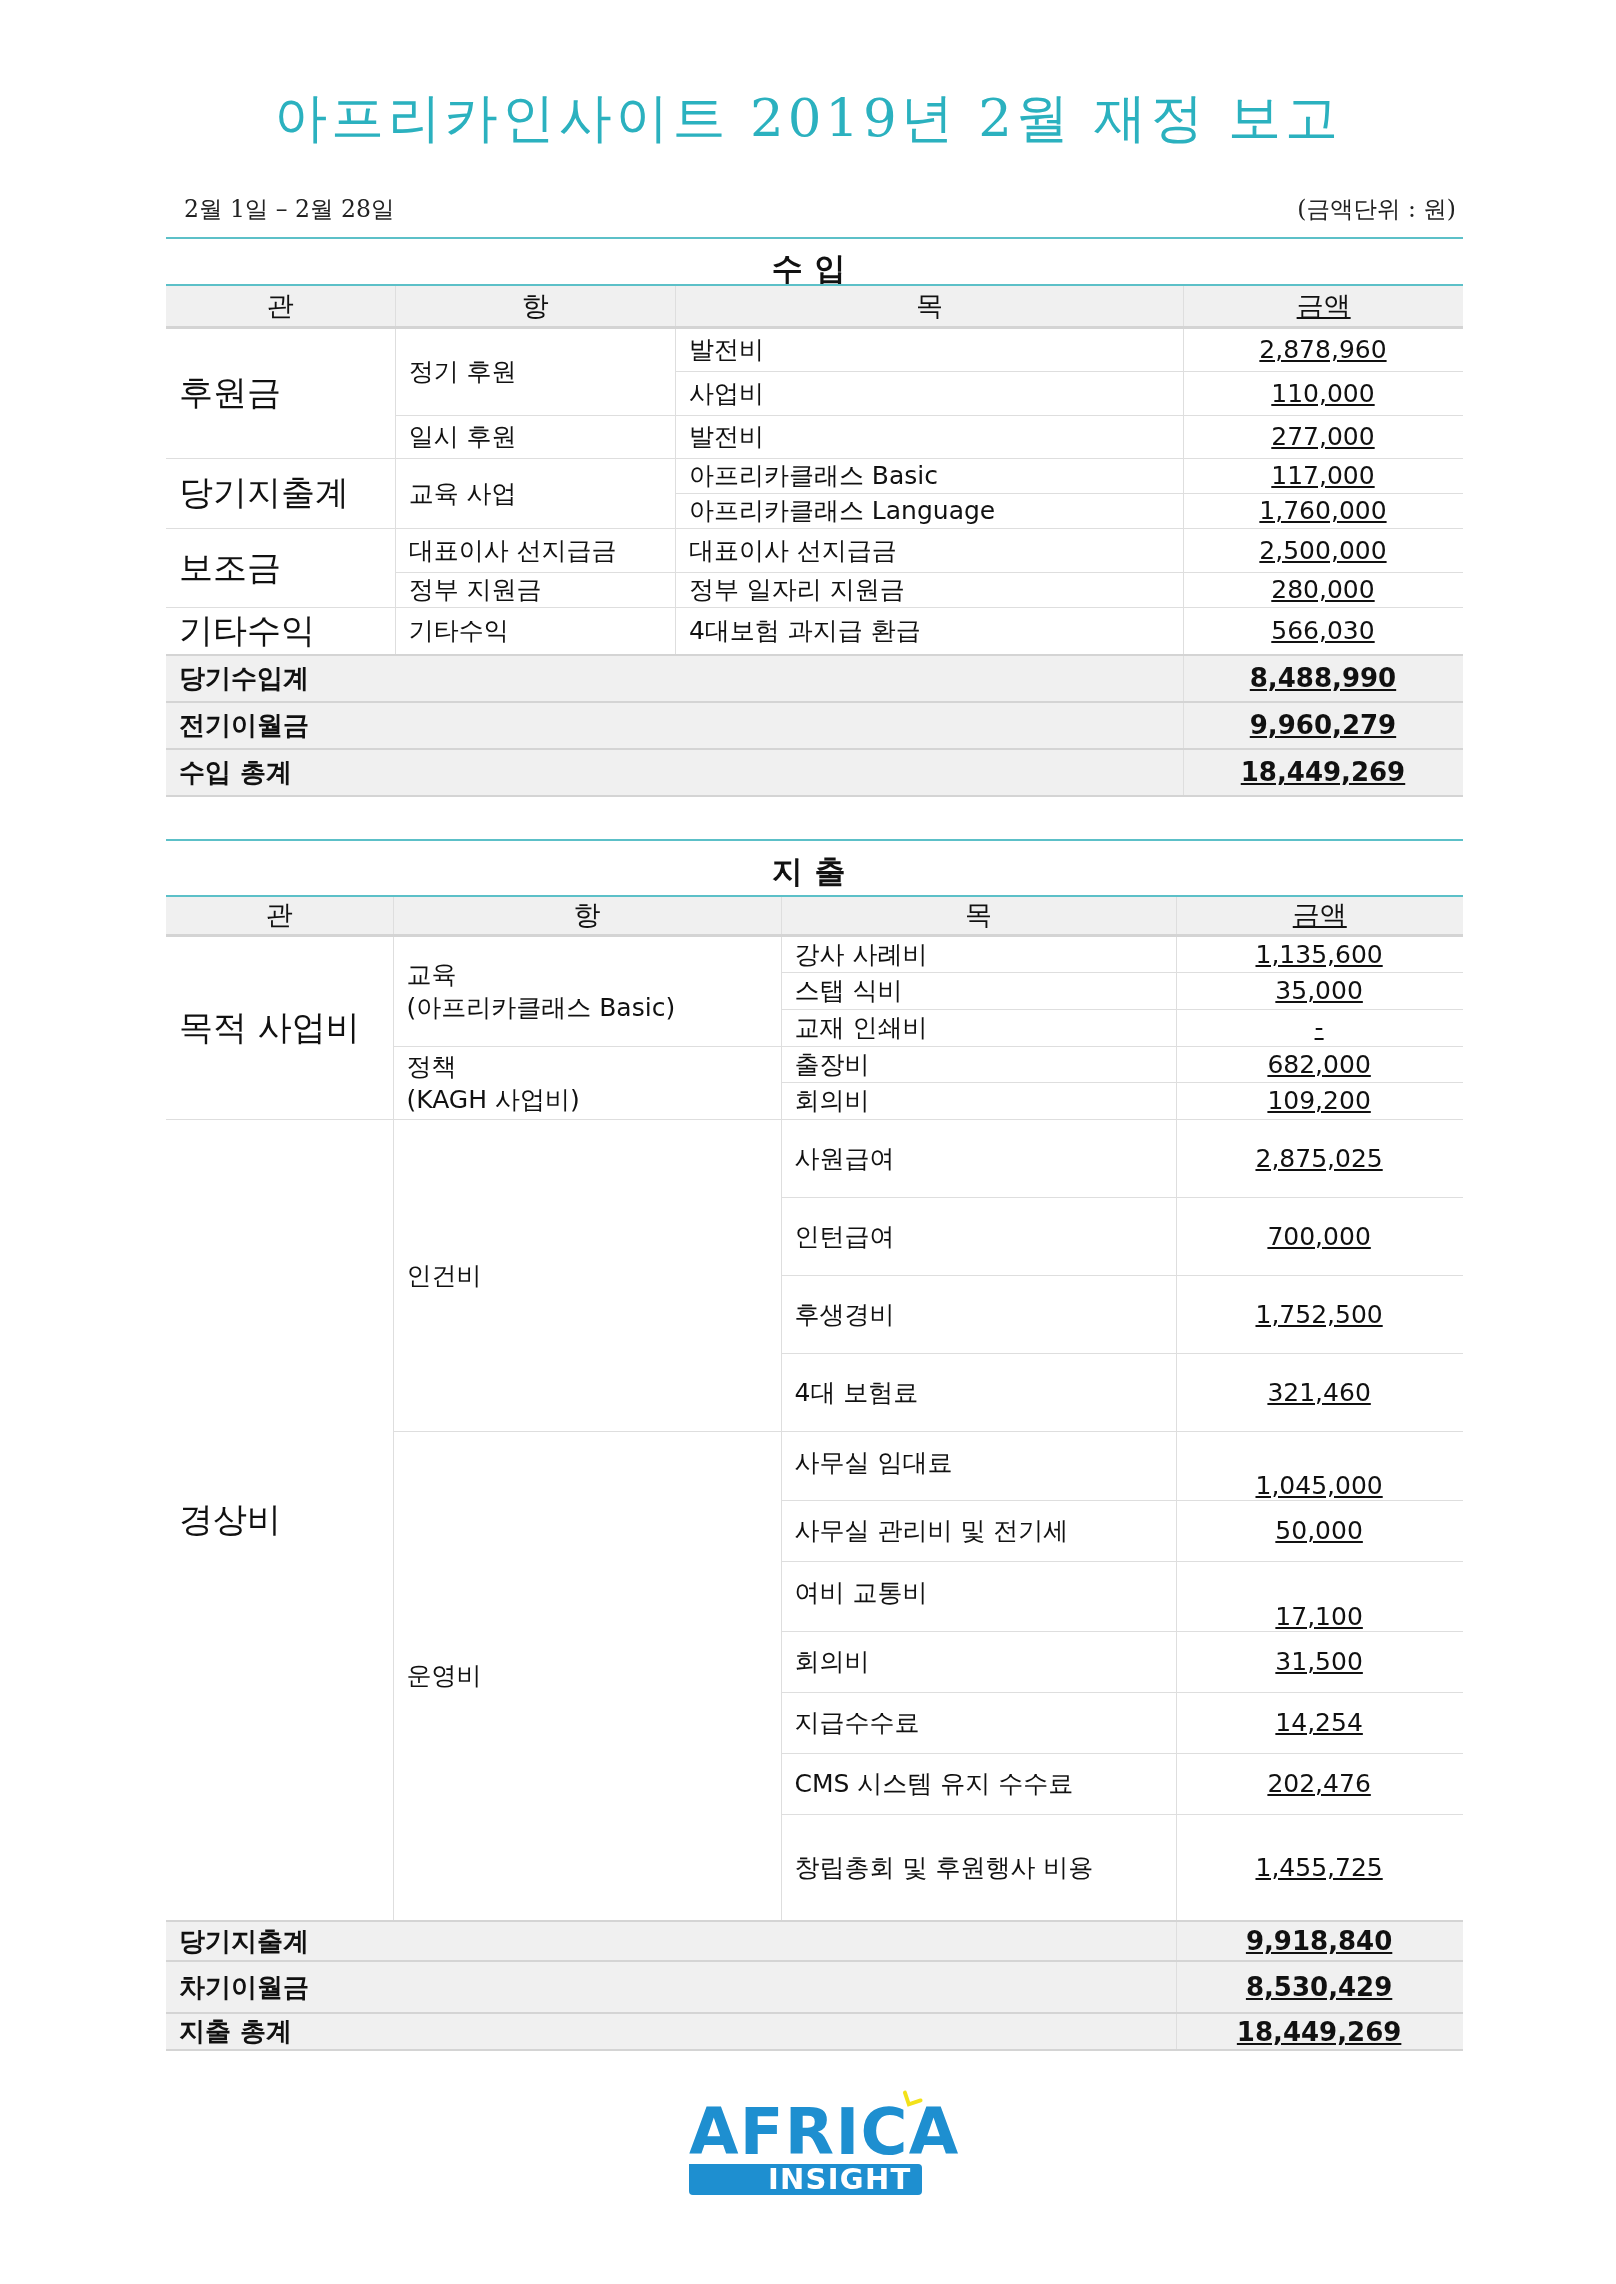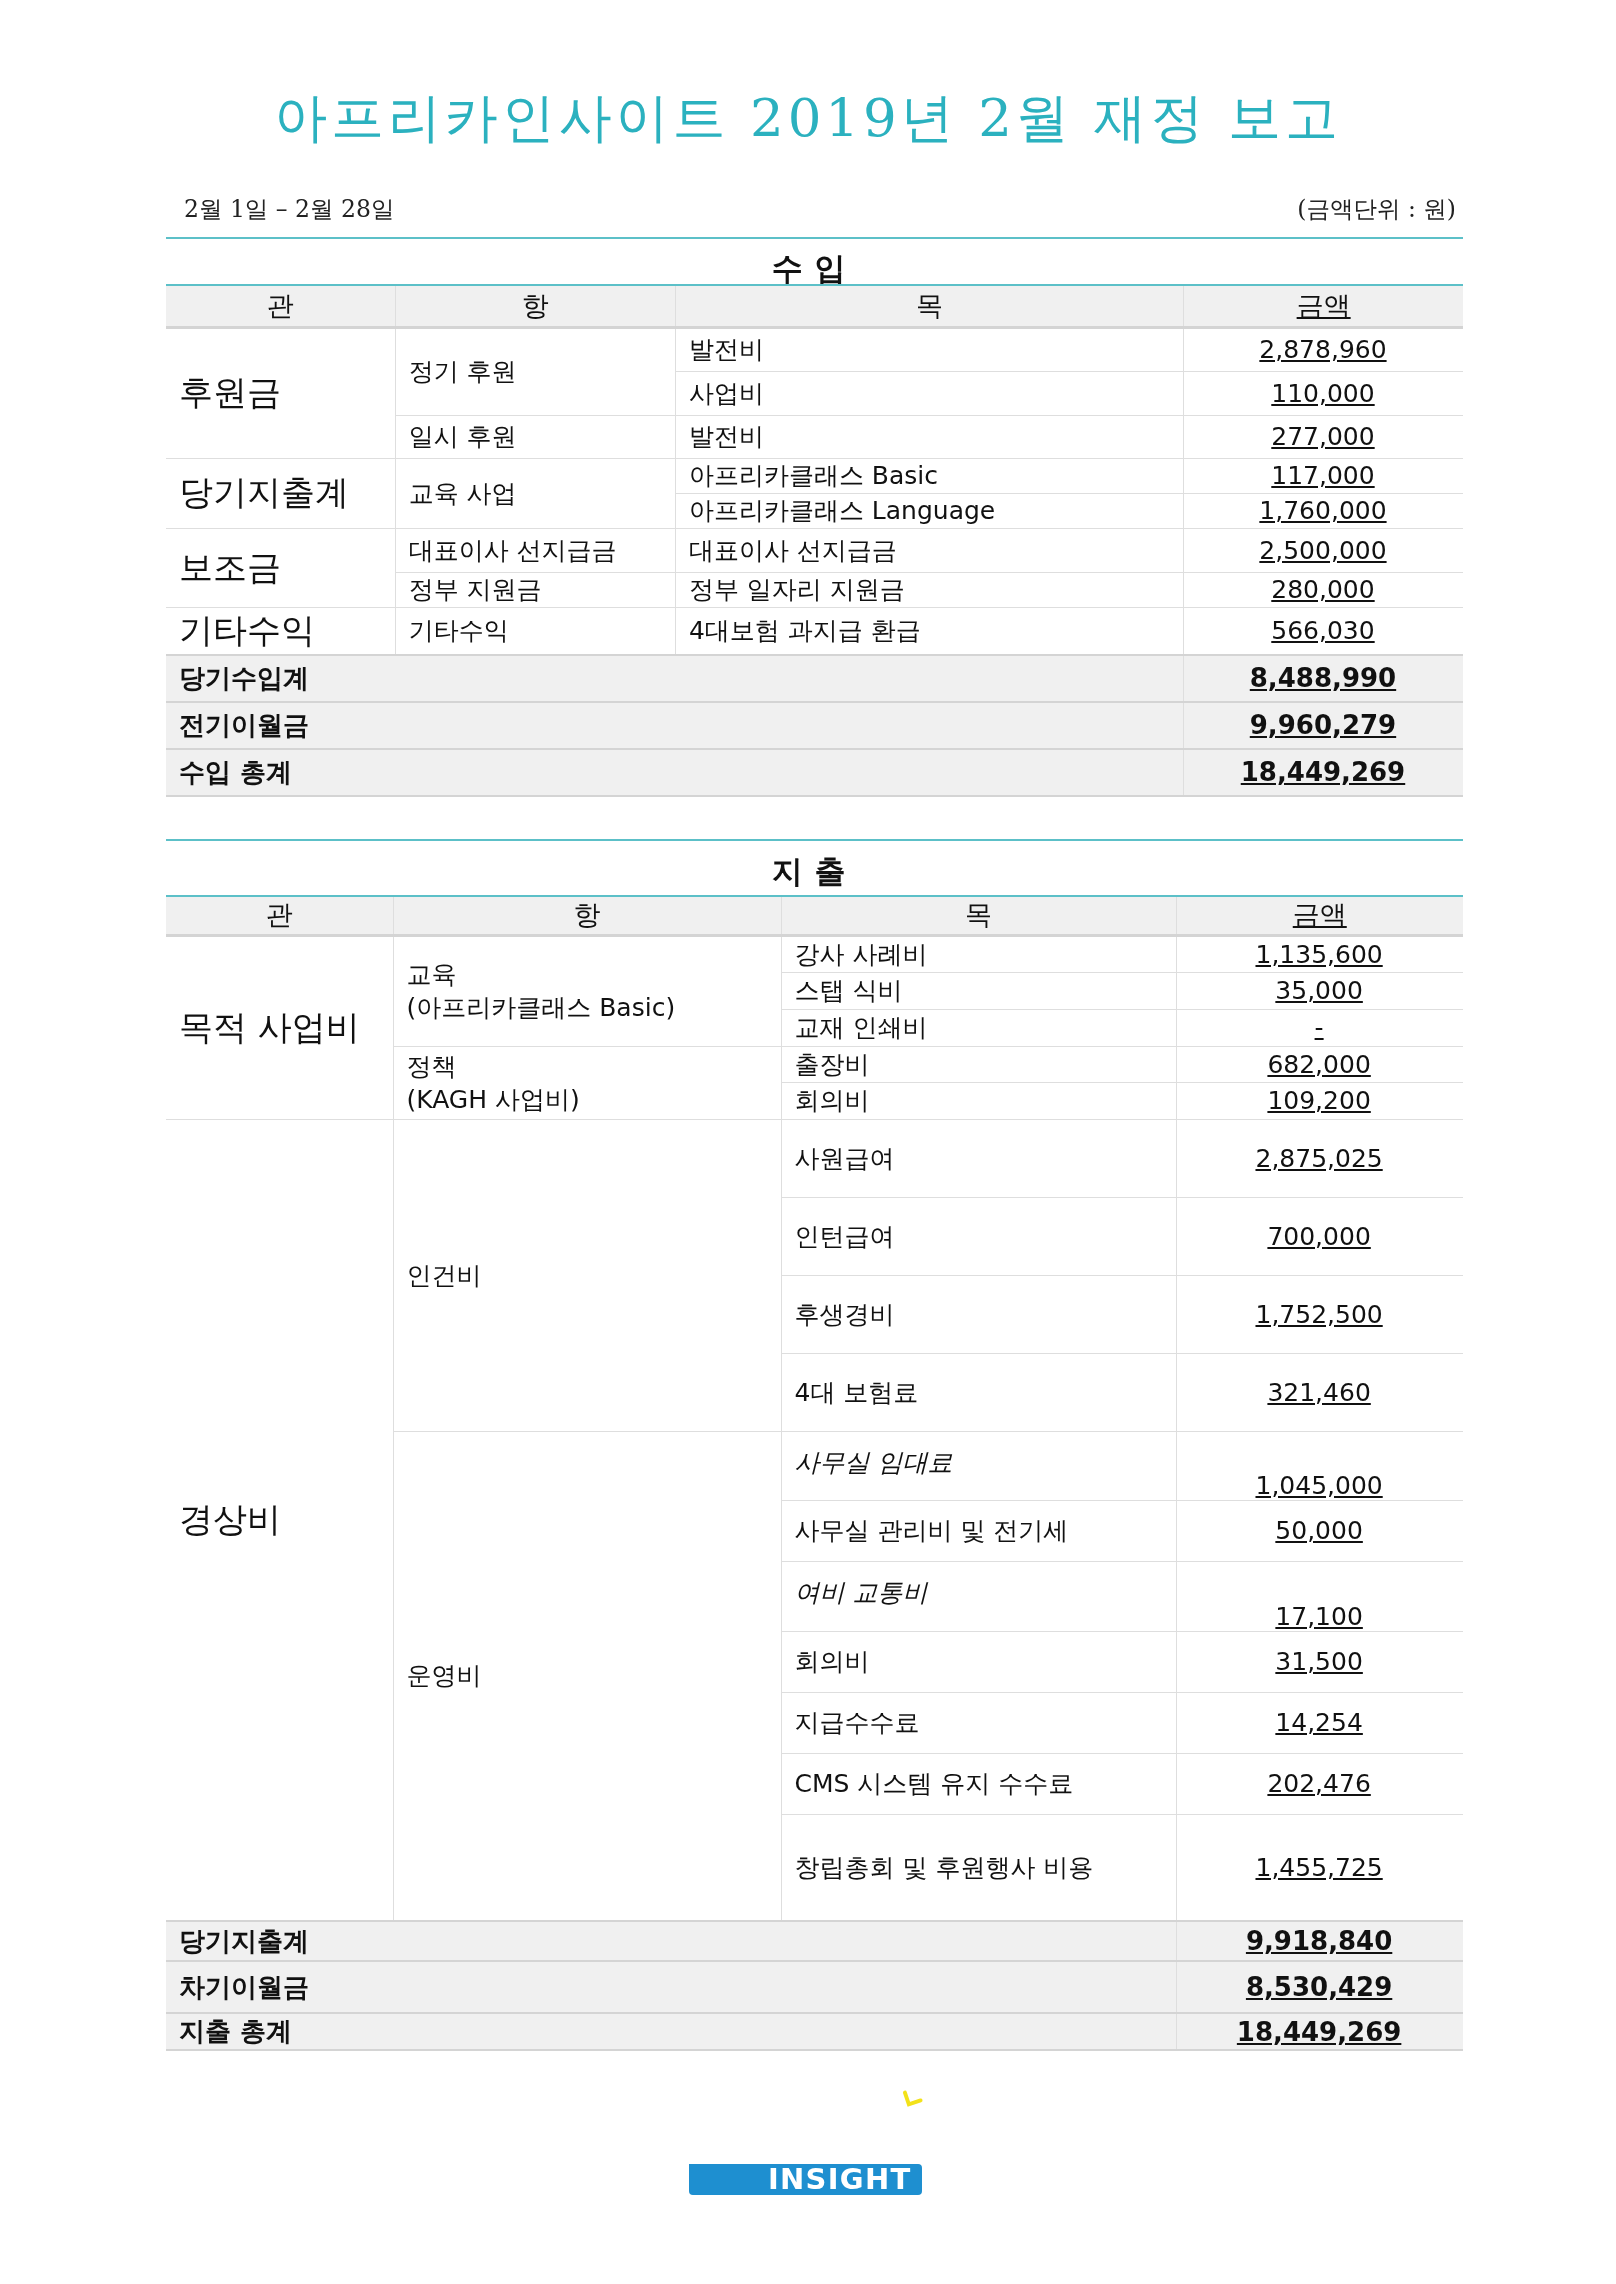--- a/index.html
+++ b/index.html
@@ -27,21 +27,21 @@
   table.fin tr td:first-child, table.fin tr th:first-child { border-left: none; }
   table.fin tr td:last-child, table.fin tr th:last-child { border-right: none; text-decoration: underline; }
   table.fin th { background: #f0f0f0; text-align: center; font-size: 27px;
                  border-top: 2px solid #5cc0c8; border-bottom: 3.3px solid #d4d4d4; }
   table.fin td.amt { text-align: center; padding-right: 14.3px; }
   table.fin td.gwan { font-weight: normal; font-size: 34px; }
   table.fin tr.total td { background: #f0f0f0; font-weight: bold; font-size: 26px;
                           border-top: 2.6px solid #d4d4d4; border-bottom: 2.6px solid #d4d4d4; }
   table.fin tr.total td.amt { font-weight: bold; }
   td.amt-bottom { vertical-align: bottom !important; padding-bottom: 2.6px; }
-  td.top-text { vertical-align: top !important; padding-top: 14.3px !important; font-style: italic; }
+  td.top-text { vertical-align: top !important; padding-top: 14.3px !important; }
 
   .logo { position: absolute; left: 689px; top: 2096px; width: 242px; height: 104px; }
   .logo-word { position: absolute; left: 0; top: 0; font-family: "DejaVu Sans", sans-serif;
                font-weight: bold; font-size: 64px; color: #1e8fd0; letter-spacing: 1.3px; line-height: 72px; }
   .logo-bar { position: absolute; left: 0; top: 68px; width: 233px; height: 31px;
               background: #1e8fd0; border-radius: 0 3.9px 3.9px 3.9px; }
   .logo-sub { position: absolute; right: 10.4px; top: 0; font-family: "DejaVu Sans", sans-serif;
               font-weight: bold; font-size: 29px; color: #ffffff; line-height: 31px; letter-spacing: 1.3px; }
   .logo-spark { position: absolute; left: 212px; top: -6.5px; width: 23.5px; height: 23.5px; }
 </style>
@@ -237,20 +237,21 @@
     <td class="amt">8,530,429</td>
   </tr>
   <tr class="total" style="height:35px">
     <td colspan="3">지출 총계</td>
     <td class="amt">18,449,269</td>
   </tr>
 </tbody>
   </table>
 
 <div class="logo">
+  <div class="logo-word">AFRICA</div>
   <svg class="logo-spark" viewBox="0 0 36 36">
     <path d="M6 4 L12 22 L30 16" stroke="#f3e21a" stroke-width="6" fill="none" stroke-linecap="round"></path>
   </svg>
   <div class="logo-bar">
     <div class="logo-sub">INSIGHT</div>
   </div>
 </div>
 
 
 </body></html>

